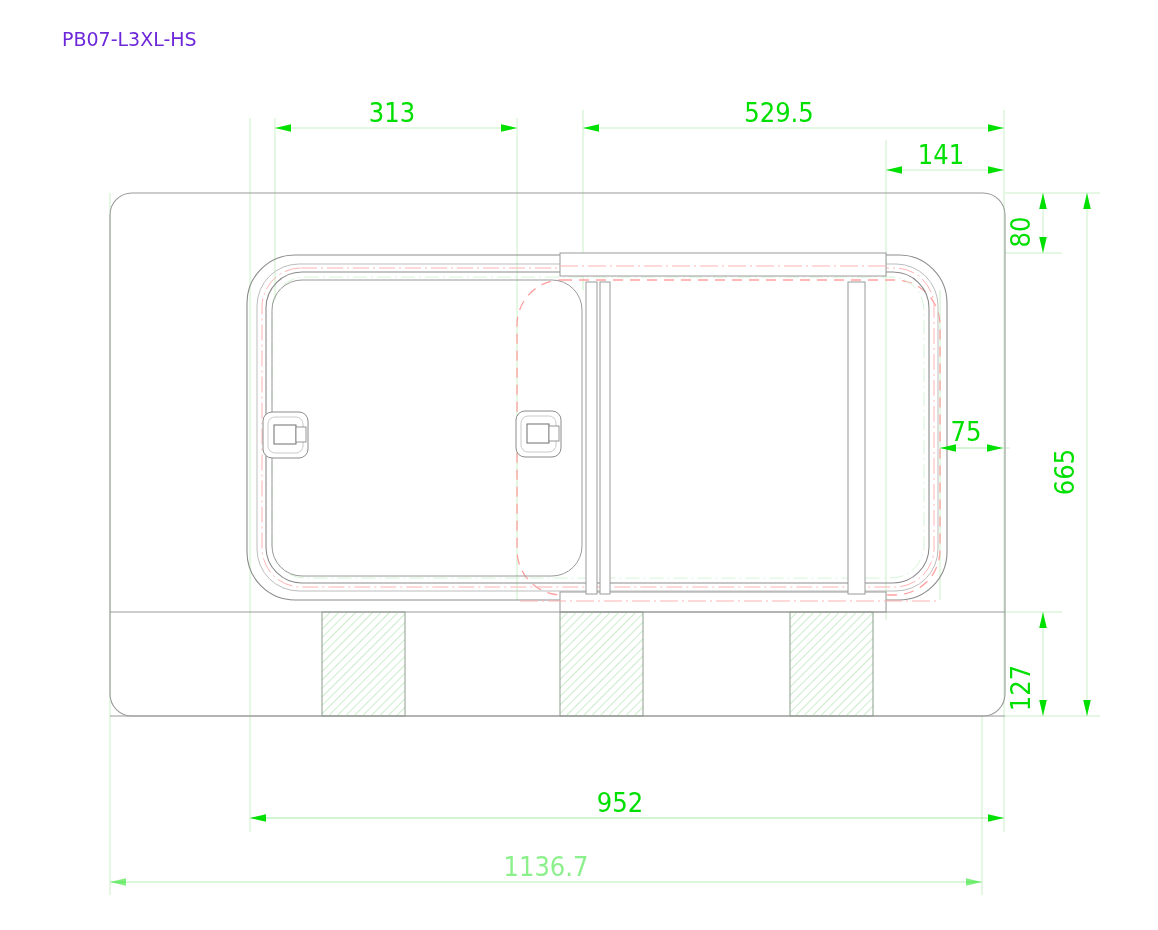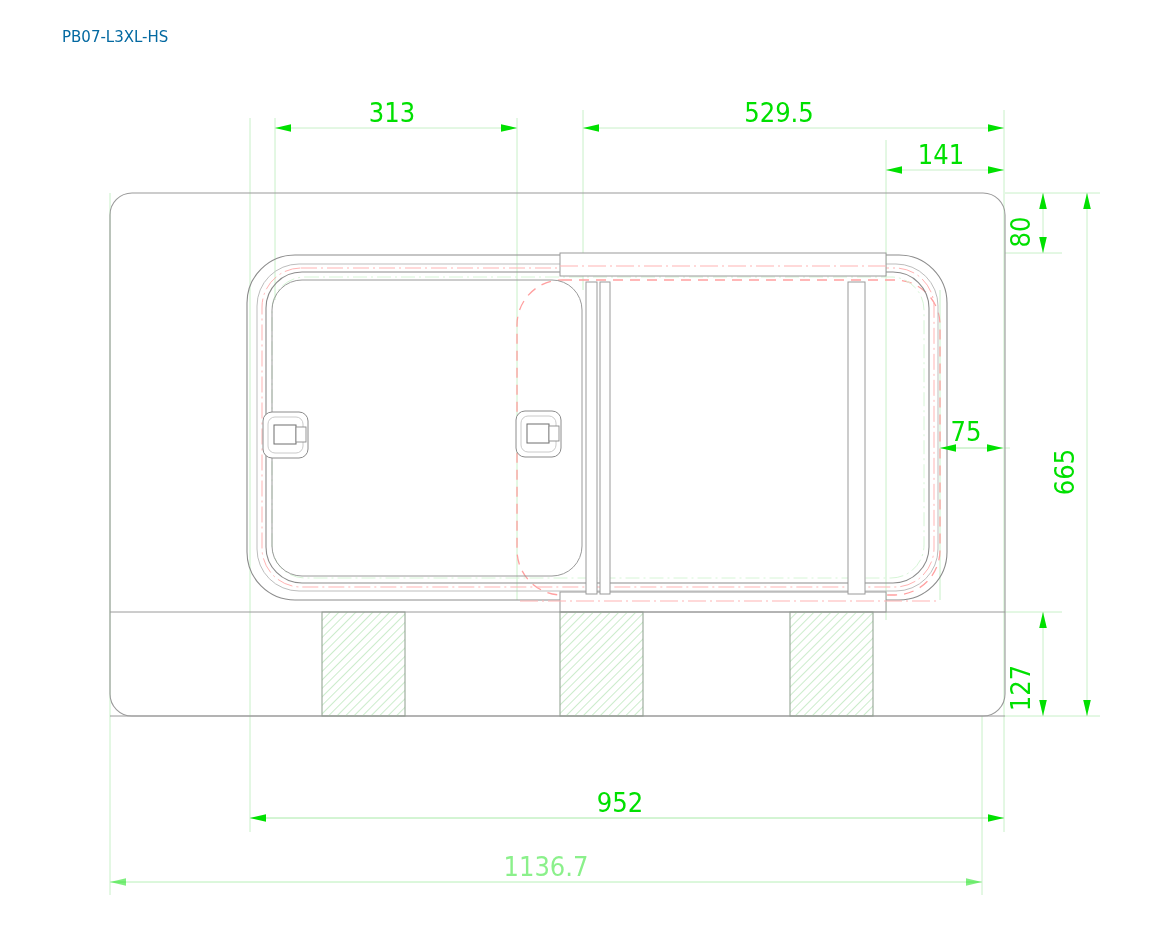--- a/index.html
+++ b/index.html
@@ -18,22 +18,22 @@
   #drawing-root {
     position: relative;
     width: 1158px;
     height: 930px;
   }
   #title-label {
     position: absolute;
     left: 62px;
     top: 28px;
     font-family: "DejaVu Sans", sans-serif;
-    font-size: 15px;
-    color: #0369a1;
+    font-size: 19px;
+    color: #6d28d9;
     letter-spacing: 0px;
     white-space: nowrap;
   }
   svg#cad-canvas {
     position: absolute;
     left: 0;
     top: 0;
     width: 1158px;
     height: 930px;
     display: block;

